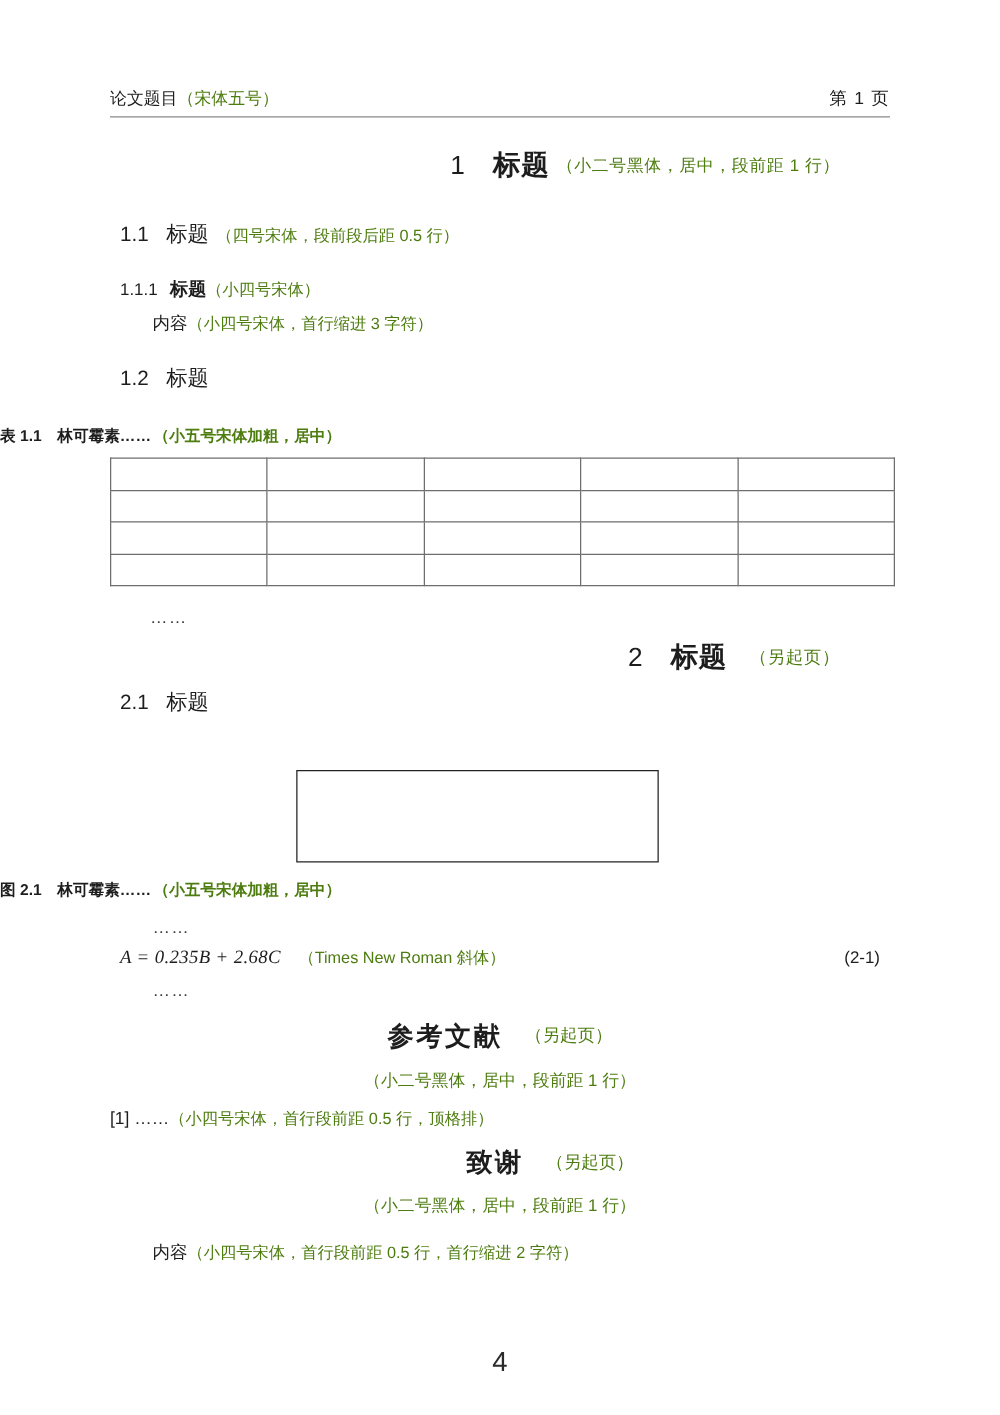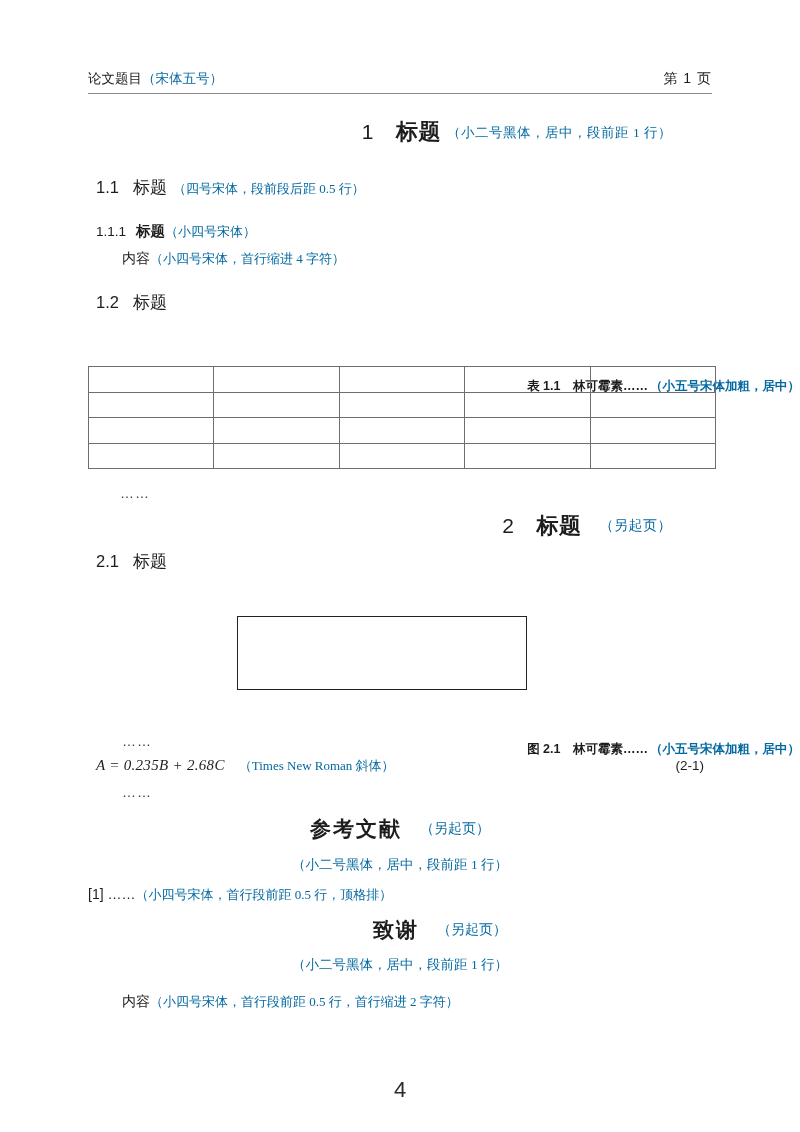--- a/index.html
+++ b/index.html
@@ -11,21 +11,21 @@
     font-family: "Liberation Sans", "DejaVu Sans", sans-serif;
     color: #1a1a1a;
   }
   .page {
     position: relative;
     width: 800px;
     height: 1132px;
     background: #ffffff;
     overflow: hidden;
   }
-  .red { color: #0369a1; font-family: Liberation Serif, serif; }
+  .red { color: #4d7c0f; }
   .black { color: #1d1d1d; }
 
   
   .header {
     position: absolute;
     left: 88px;
     top: 70px;
     width: 624px;
     display: flex;
     align-items: baseline;
@@ -97,25 +97,24 @@
     position: absolute;
     font-size: 14px;
     letter-spacing: 1px;
     color: #3a3a3a;
   }
 
   
   .caption {
     position: absolute;
     width: 800px;
-    text-align: right;
+    text-align: left;
     font-size: 12.5px;
     font-weight: 700;
     white-space: nowrap;
-    margin-top: 37px;
   }
   .caption .note { font-weight: 700; font-size: 12.5px; margin-left: 2px; }
 
   
   .data-table {
     position: absolute;
     left: 88px;
     top: 366px;
     width: 628px;
     border-collapse: collapse;
@@ -215,21 +214,21 @@
 
   <div class="h2" style="top: 176px;">
     <span class="num black">1.1</span><span class="black">标题</span><span class="note red">（四号宋体，段前段后距 0.5 行）</span>
   </div>
 
   <div class="h3" style="top: 222px;">
     <span class="num black">1.1.1</span><span class="black" style="font-weight:700">标题</span><span class="note red">（小四号宋体）</span>
   </div>
 
   <div class="body-text" style="left: 122px; top: 250px;">
-    <span class="black">内容</span><span class="note red">（小四号宋体，首行缩进 4 字符）</span>
+    <span class="black">内容</span><span class="note red">（小四号宋体，首行缩进 3 字符）</span>
   </div>
 
   <div class="h2" style="top: 291px;">
     <span class="num black">1.2</span><span class="black">标题</span>
   </div>
 
   <div class="caption" style="top: 341px;">
     <span class="black">表 1.1　林可霉素……</span><span class="note red">（小五号宋体加粗，居中）</span>
   </div>
 

